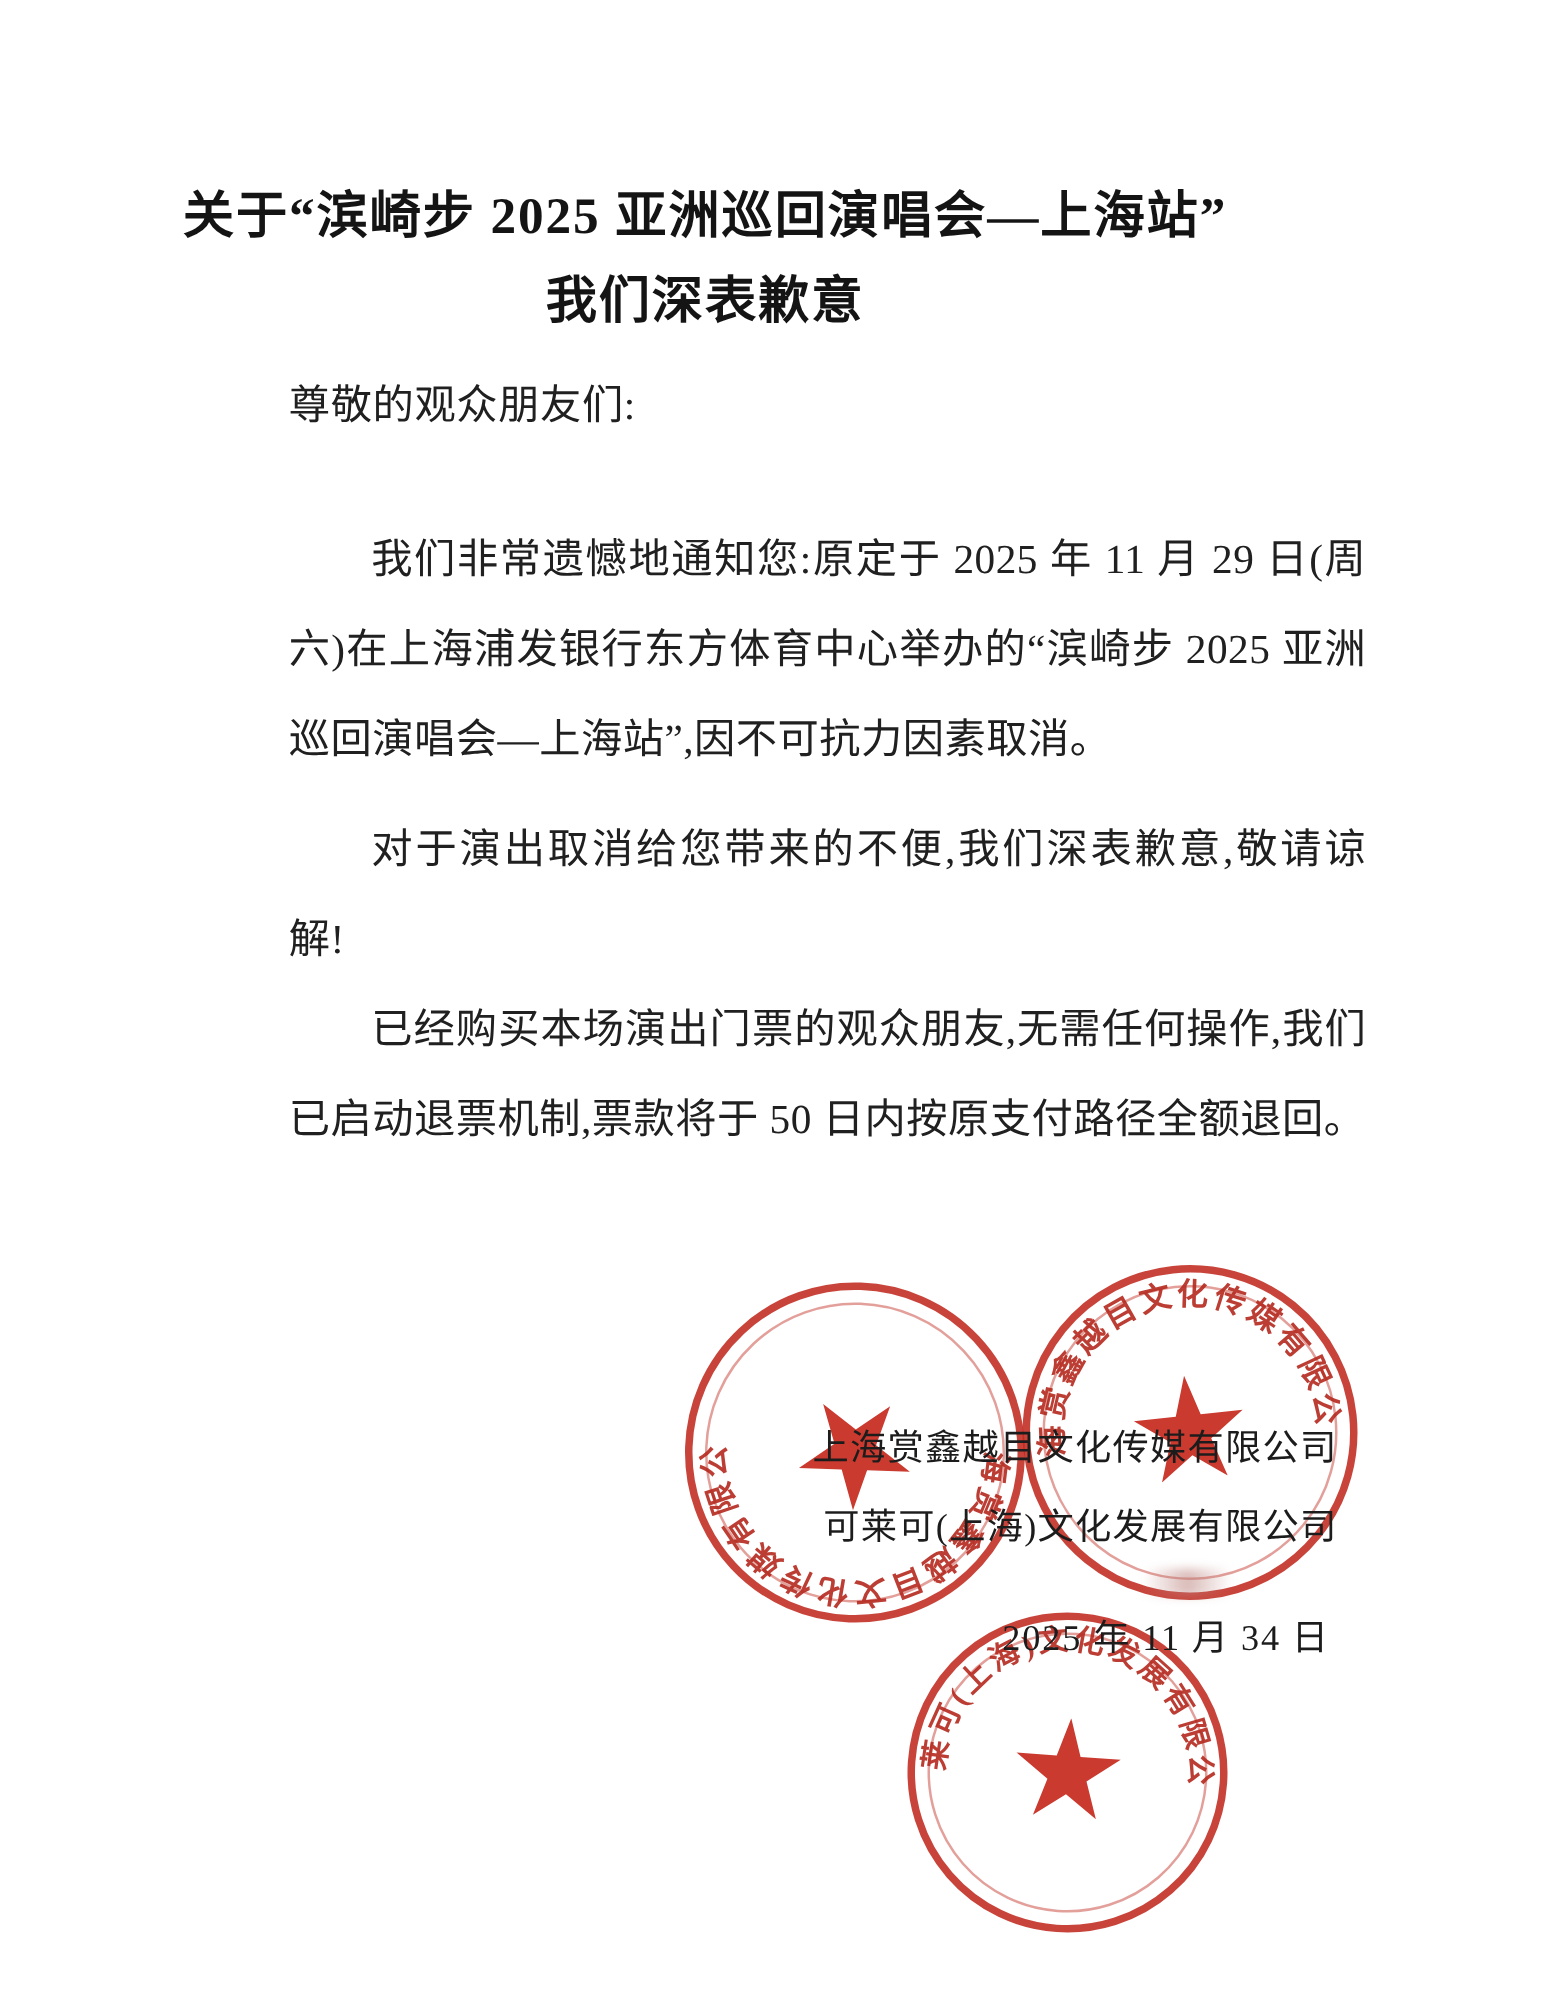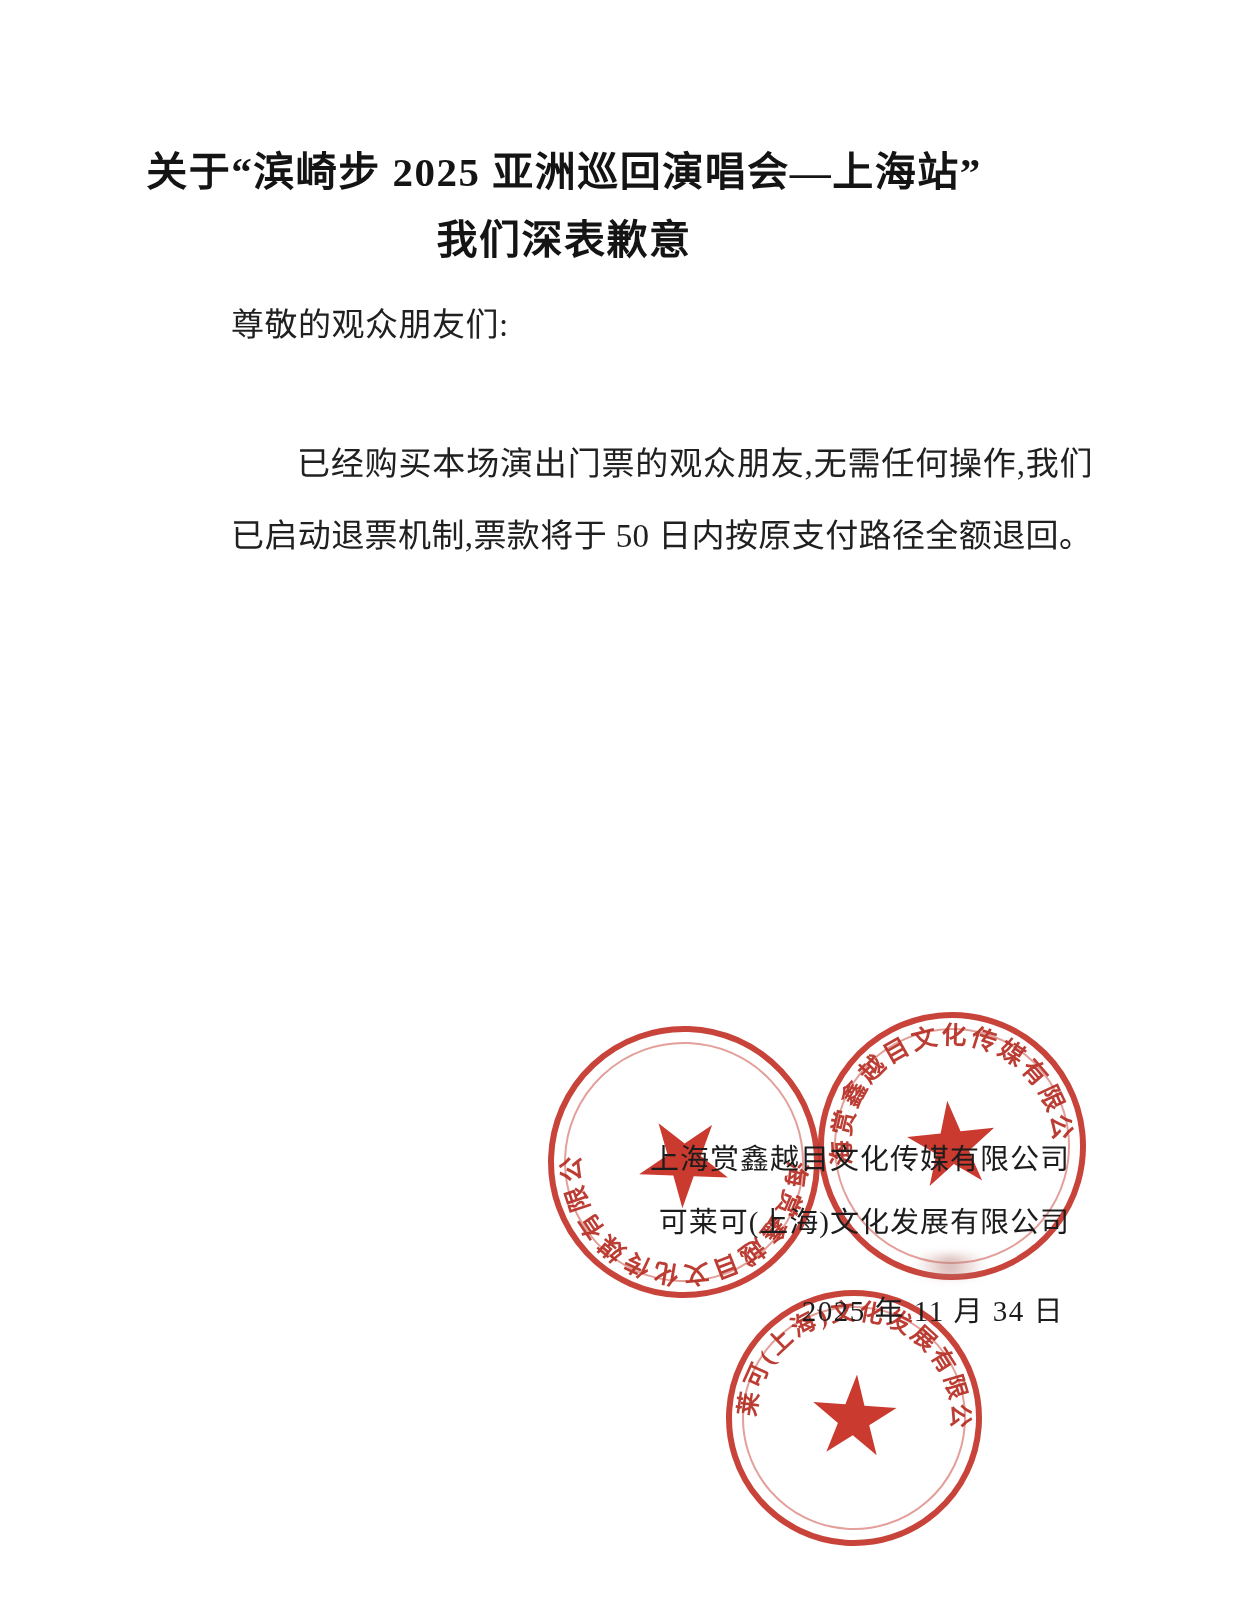--- a/index.html
+++ b/index.html
@@ -185,23 +185,25 @@
   <div class="title-block">
     <div class="title-line">关于“滨崎步 2025 亚洲巡回演唱会—上海站”</div>
     <div class="title-line">我们深表歉意</div>
   </div>
 
   <div class="body-block">
     <div class="salutation">尊敬的观众朋友们:</div>
 
     <div class="spacer-lg"></div>
 
+    <p class="para">我们非常遗憾地通知您:原定于 2025 年 11 月 29 日(周六)在上海浦发银行东方体育中心举办的“滨崎步 2025 亚洲巡回演唱会—上海站”,因不可抗力因素取消。</p>
 
     <div class="spacer-md"></div>
 
+    <p class="para">对于演出取消给您带来的不便,我们深表歉意,敬请谅解!</p>
 
     <p class="para">已经购买本场演出门票的观众朋友,无需任何操作,我们已启动退票机制,票款将于 50 日内按原支付路径全额退回。</p>
 
     <div class="spacer-xl"></div>
 
   </div>
 
   <div class="seal" id="seal-a">
     <div class="ring"></div>
     <div class="ring2"></div>

